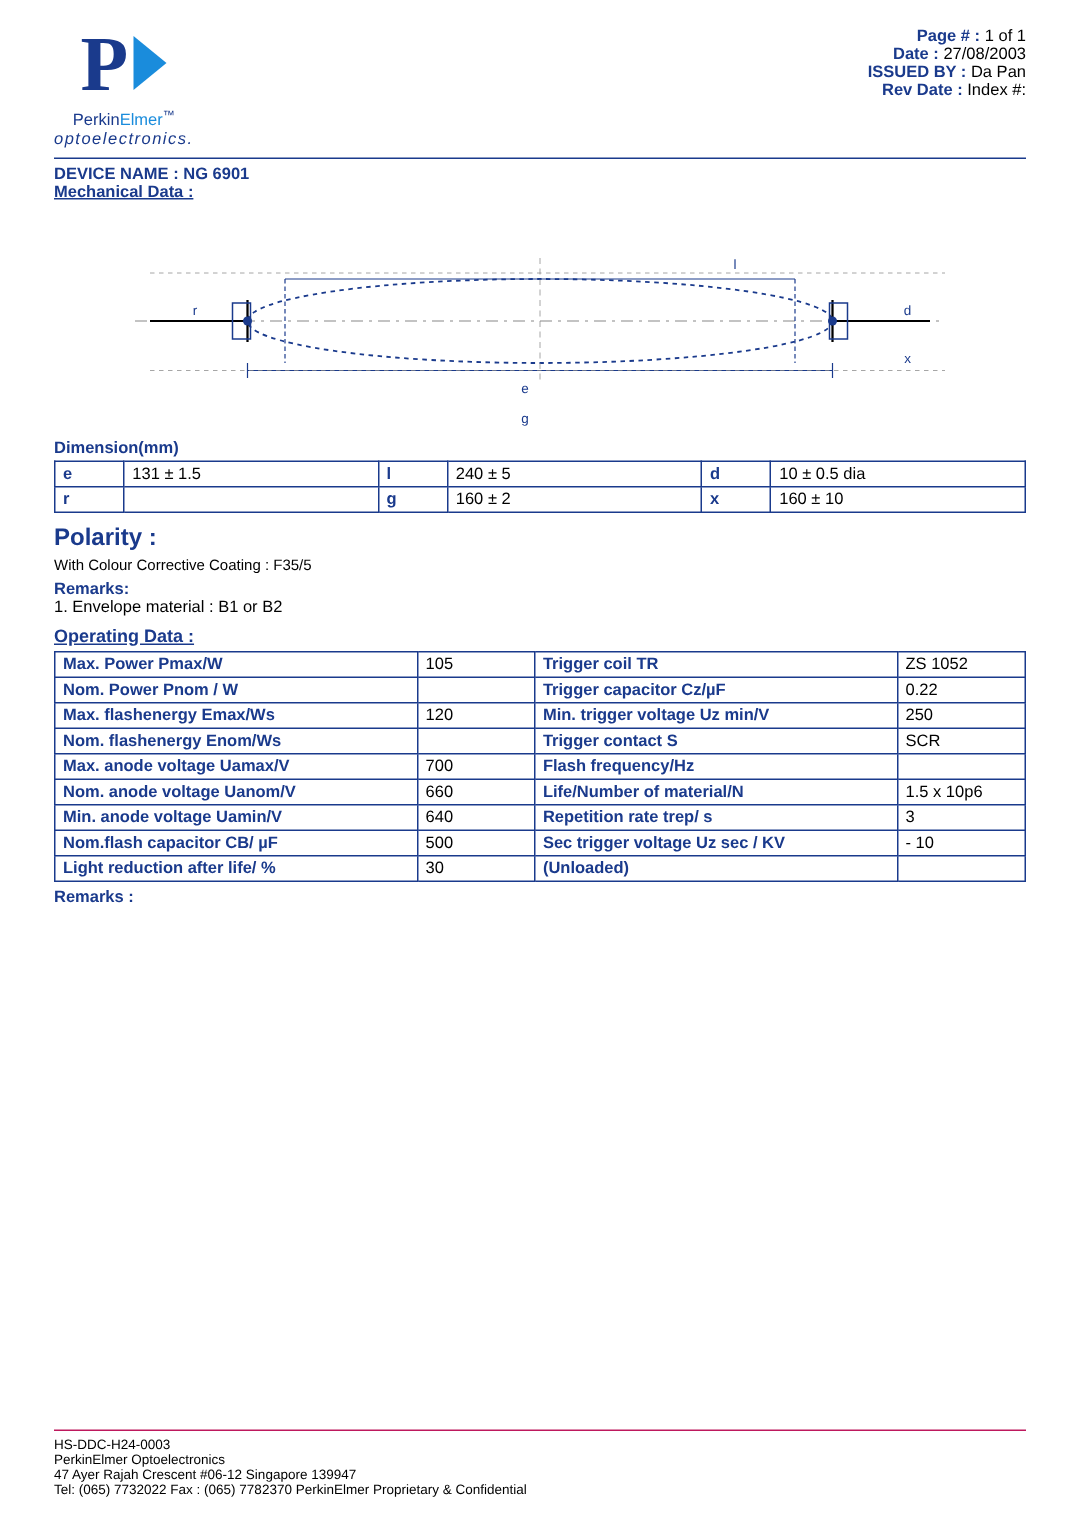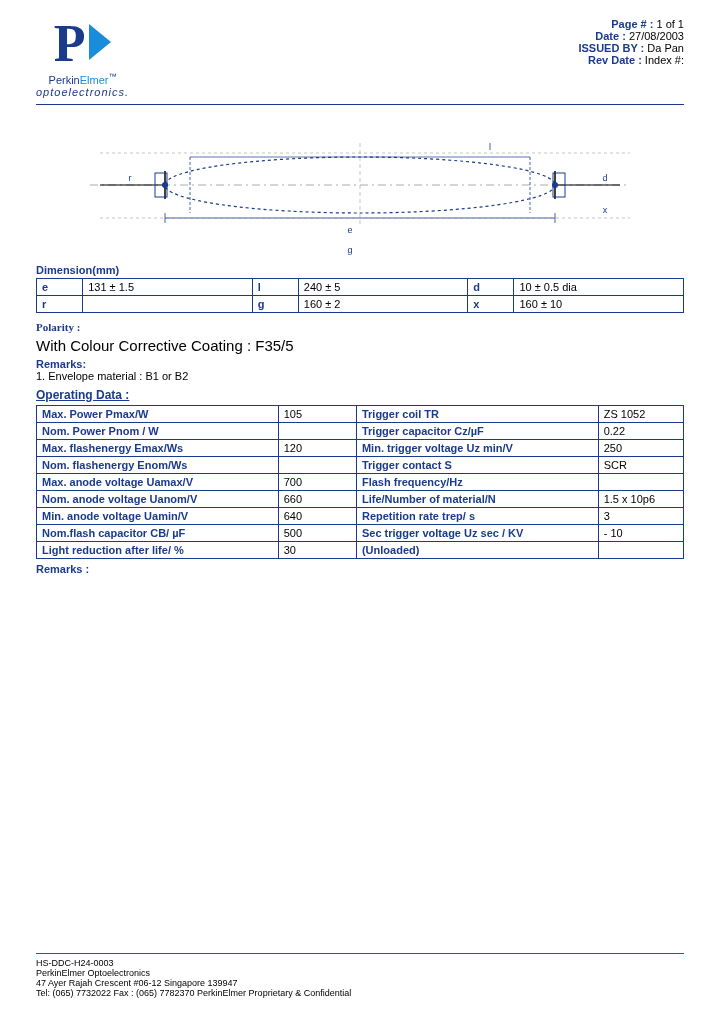--- a/index.html
+++ b/index.html
@@ -111,21 +111,21 @@
     .dim-table .col-key {
       color: #1a3a8c;
       font-weight: bold;
       width: 30px;
     }
     .dim-table .col-val {
       width: 110px;
     }
     
     .polarity-section { margin-bottom: 4px; }
-    .polarity-label { color: #1a3a8c; font-weight: bold; font-size: 11px; font-family: Liberation Serif, serif; }
+    .polarity-label { color: #1a3a8c; font-weight: bold; font-size: 16px; }
     .remarks-section { margin-bottom: 4px; }
     .remarks-label { color: #1a3a8c; font-weight: bold; font-size: 11px; text-align: center; }
     
     .operating-title {
       color: #1a3a8c;
       font-weight: bold;
       font-size: 12px;
       text-decoration: underline;
       margin-bottom: 3px;
     }
@@ -199,20 +199,26 @@
       </div>
       <div>
         <span class="label">Rev Date :</span>
         <span class="value">Index #:</span>
       </div>
     </div>
   </div>
 
   <hr class="divider">
 
+  <div class="device-info">
+    <div>
+      <div class="device-left">DEVICE NAME : NG 6901</div>
+      <div class="device-left" style="font-size:11px; text-decoration:underline; cursor:default;">Mechanical Data :</div>
+    </div>
+  </div>
 
   <div class="drawing-area">
     <svg viewBox="0 0 620 145" xmlns="http://www.w3.org/2000/svg">
 
       <line x1="40" y1="72" x2="580" y2="72" stroke="#888" stroke-width="0.7" stroke-dasharray="8,4,2,4"></line>
 
       <ellipse cx="310" cy="72" rx="195" ry="28" fill="none" stroke="#1a3a8c" stroke-width="1.2" stroke-dasharray="3,3"></ellipse>
 
       <line x1="50" y1="72" x2="115" y2="72" stroke="#000" stroke-width="1.2"></line>
 
@@ -271,21 +277,21 @@
       <td class="col-val">160 ± 2</td>
       <td class="col-key">x</td>
       <td class="col-val">160 ± 10</td>
     </tr>
   </tbody>
     </table>
 
   <div class="polarity-section">
     <span class="polarity-label">Polarity :</span>
   </div>
-  <div style="font-size:15px; margin-bottom:4px;">With Colour Corrective Coating : F35/5</div>
+  <div style="font-size:10px; margin-bottom:4px;">With Colour Corrective Coating : F35/5</div>
 
   <div class="remarks-section">
     <span class="remarks-label">Remarks:</span>
     <div style="font-size:11px;">1. Envelope material :  B1 or B2</div>
   </div>
 
   <div style="margin-top:6px;">
     <div class="operating-title">Operating Data :</div>
     <table class="op-table">
       <tbody>

